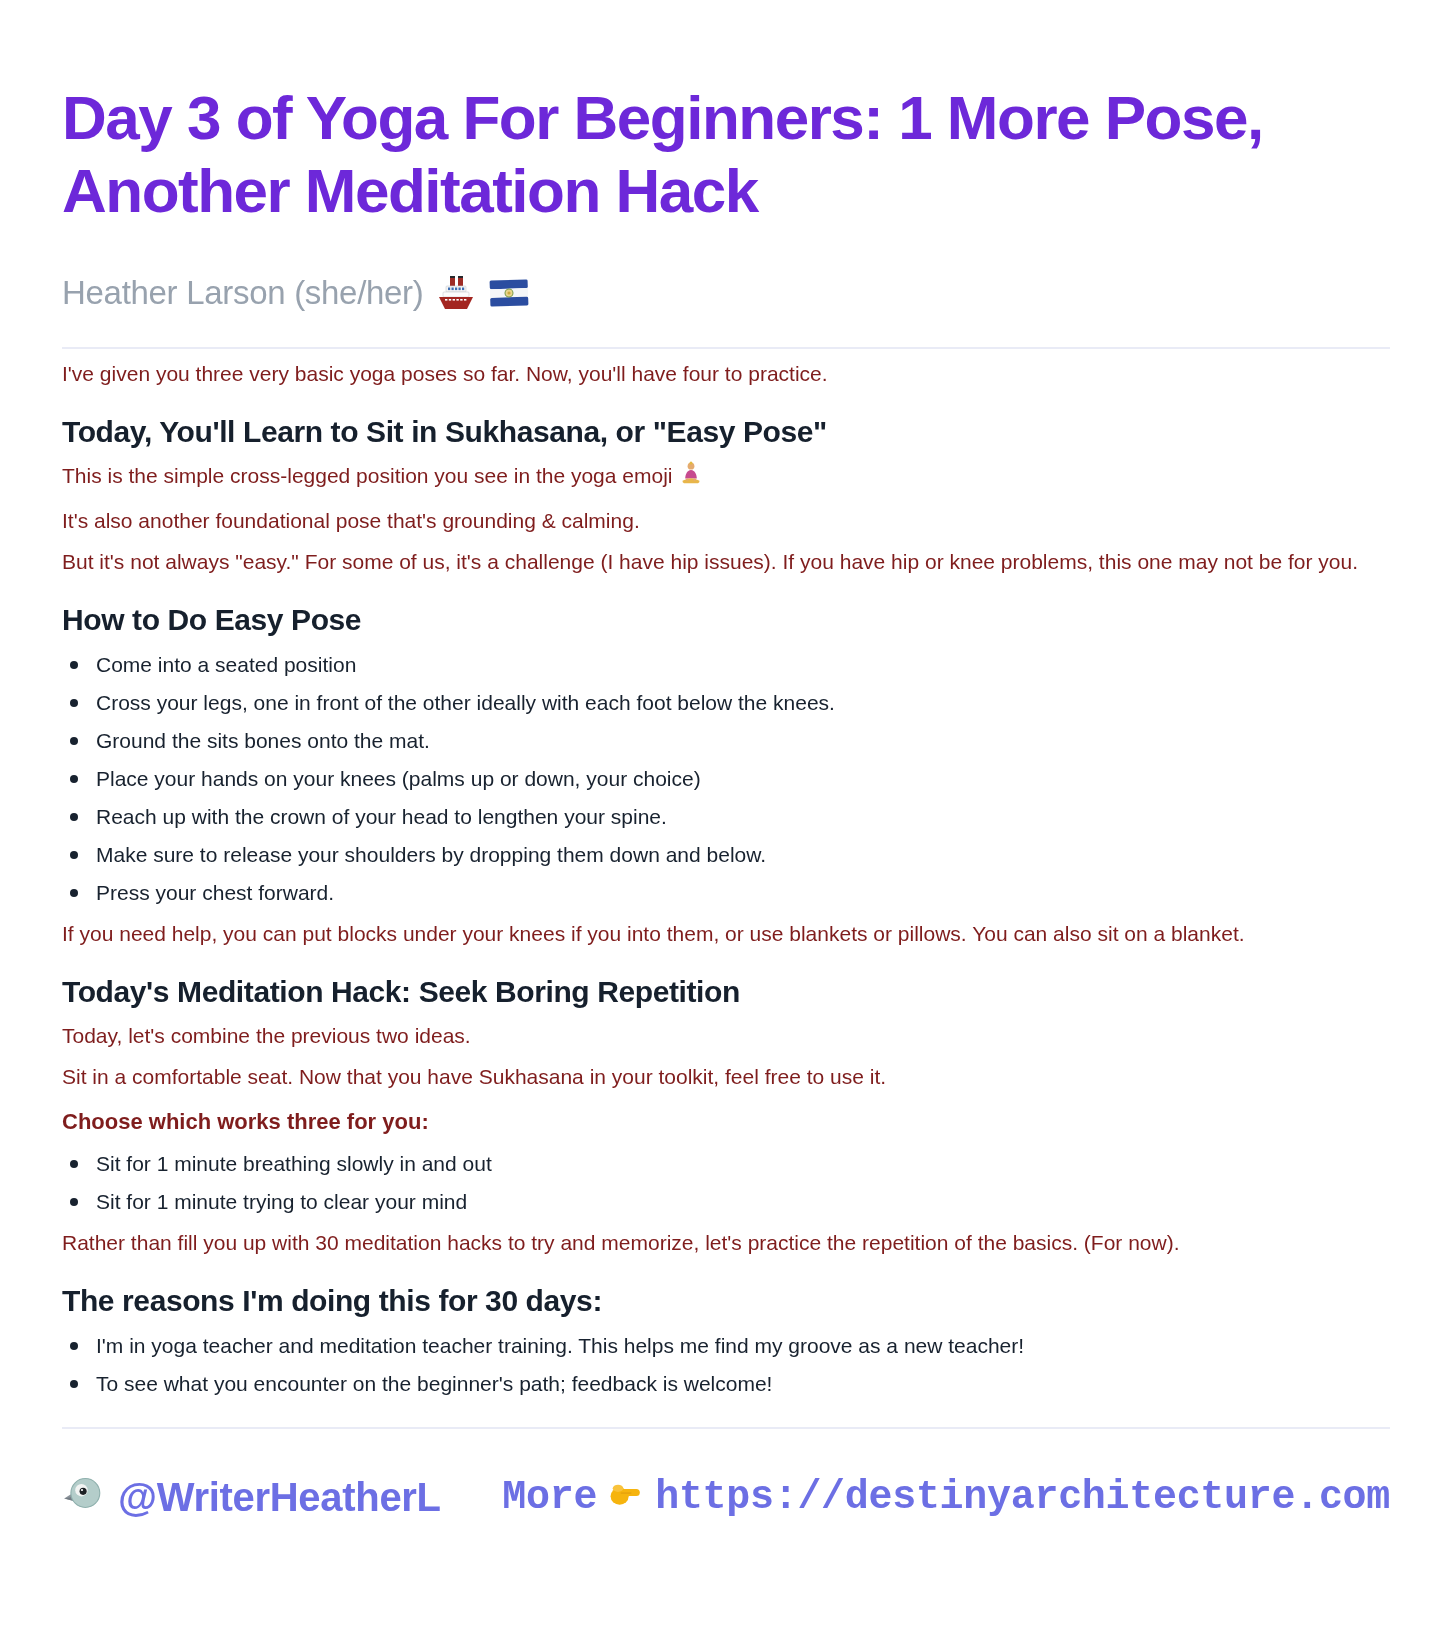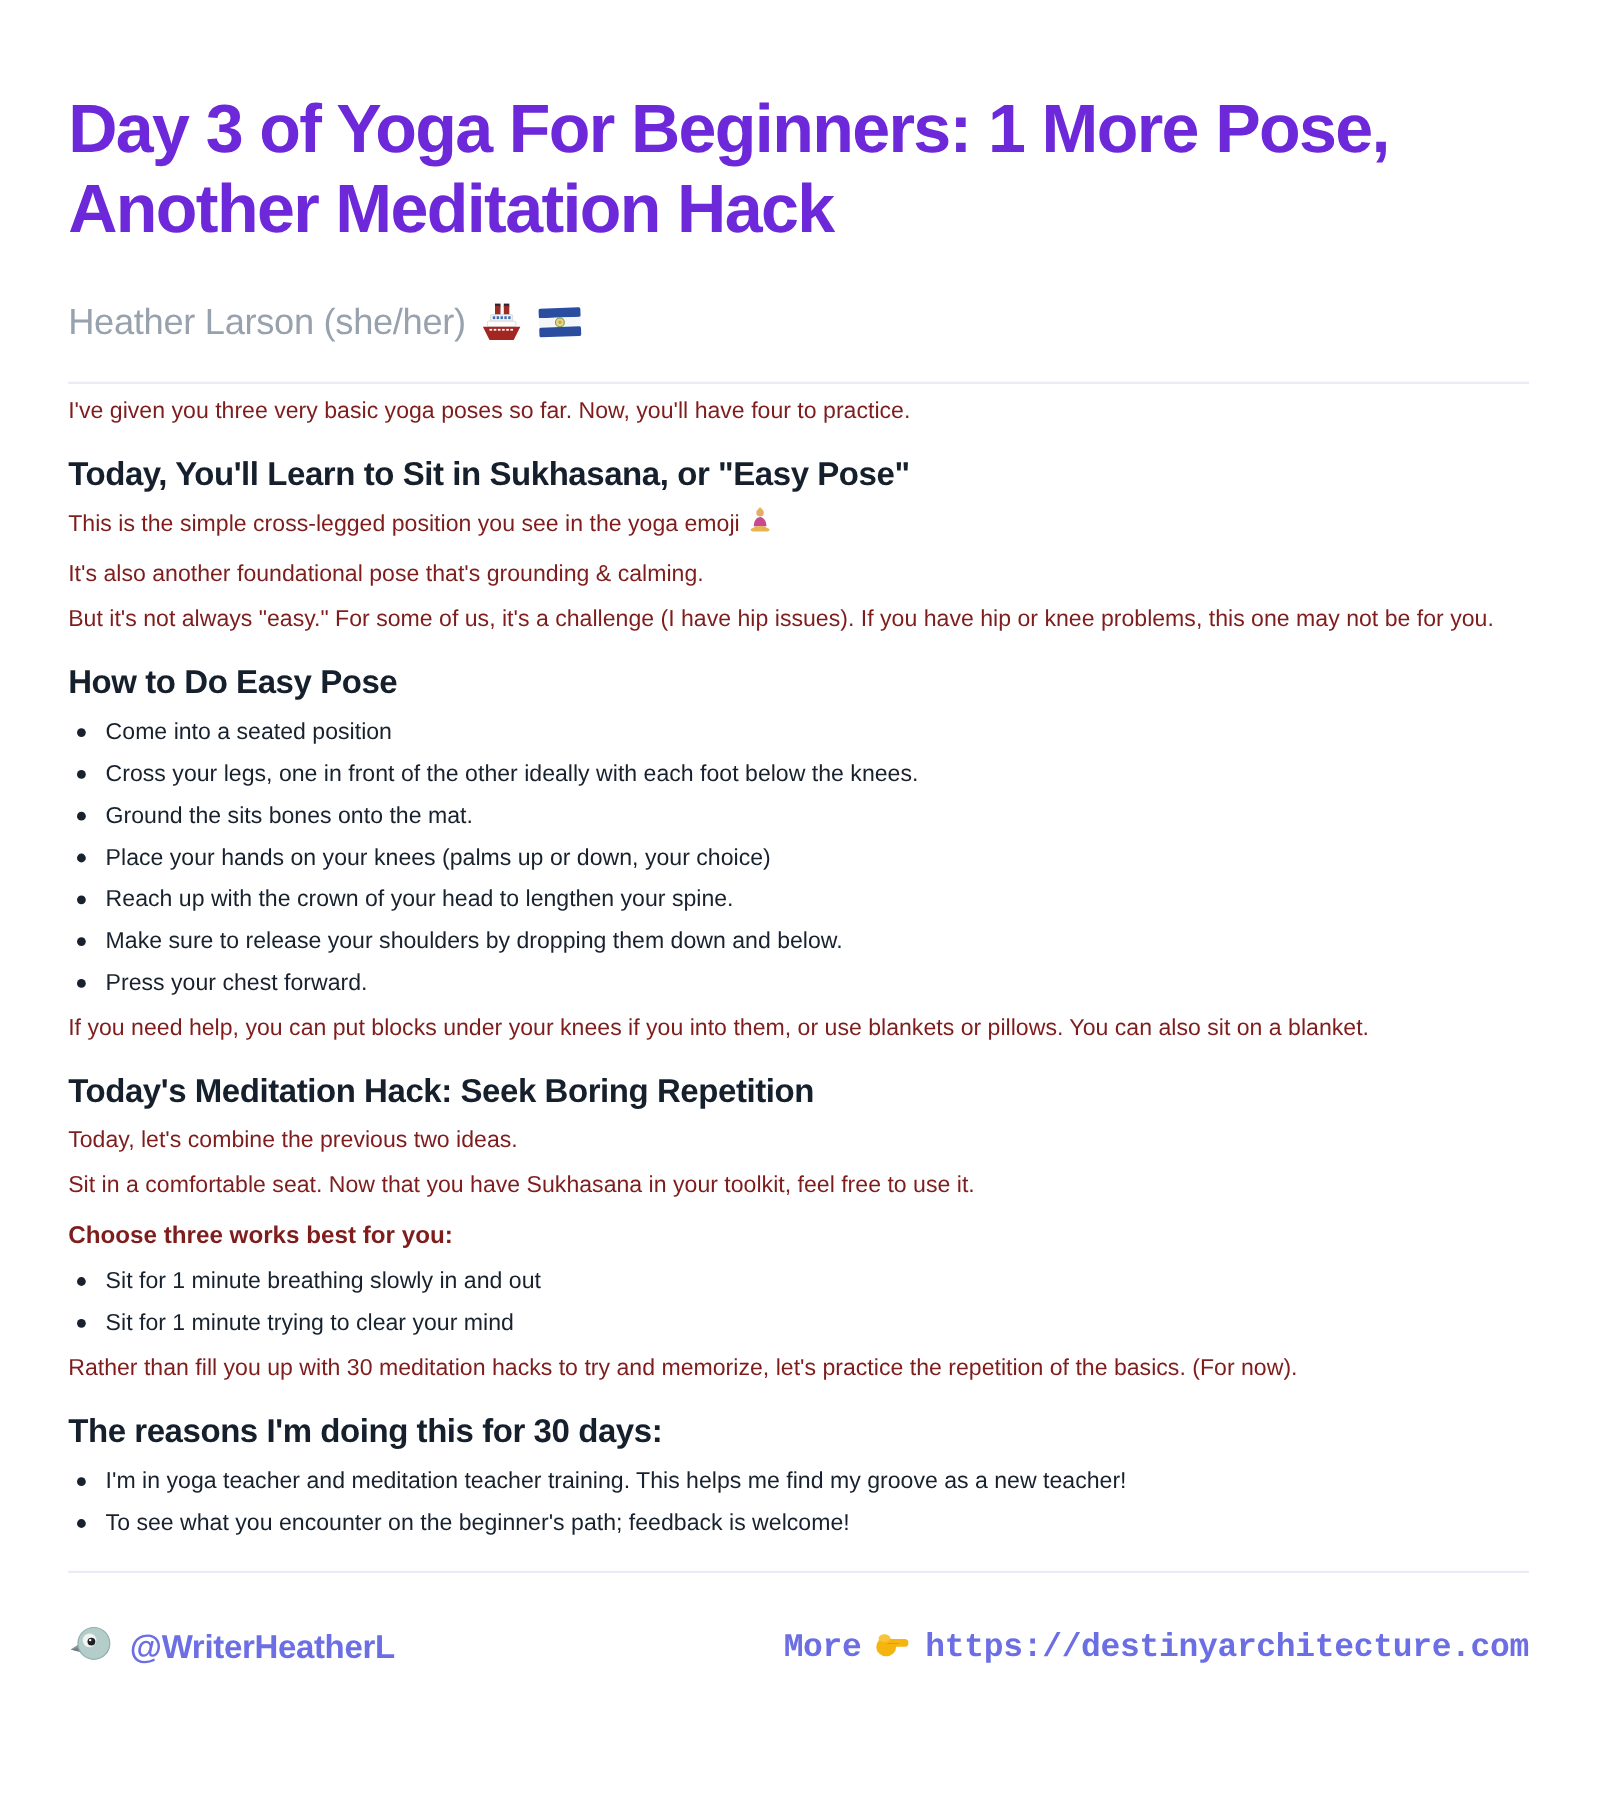--- a/index.html
+++ b/index.html
@@ -79,21 +79,21 @@
     background: #18222f;
   }
 
   .inline-emoji { display: inline-block; vertical-align: -4px; margin-left: 6px; }
 
   .footer {
     margin-top: 44px;
     display: flex;
     justify-content: space-between;
     align-items: center;
-    font-size: 30px;
+    font-size: 40px;
     font-weight: 700;
     color: #6c6fe4;
     letter-spacing: -0.3px;
   }
   .footer-left { display: flex; align-items: center; gap: 16px; }
   .footer-right { display: flex; align-items: center; gap: 12px; font-family: Liberation Mono, monospace; }
   .footer a, .footer .link-text { color: #6c6fe4; text-decoration: none; }
 </style>
 </head>
 <body>
@@ -166,21 +166,21 @@
     <li>Place your hands on your knees (palms up or down, your choice)</li>
     <li>Reach up with the crown of your head to lengthen your spine.</li>
     <li>Make sure to release your shoulders by dropping them down and below.</li>
     <li>Press your chest forward.</li>
   </ul>
   <p>If you need help, you can put blocks under your knees if you into them, or use blankets or pillows. You can also sit on a blanket.</p>
 
   <h2>Today's Meditation Hack: Seek Boring Repetition</h2>
   <p>Today, let's combine the previous two ideas.</p>
   <p>Sit in a comfortable seat. Now that you have Sukhasana in your toolkit, feel free to use it.</p>
-  <p class="bold-label">Choose three works best for you:</p>
+  <p class="bold-label">Choose which works three for you:</p>
   <ul>
     <li>Sit for 1 minute breathing slowly in and out</li>
     <li>Sit for 1 minute trying to clear your mind</li>
   </ul>
   <p>Rather than fill you up with 30 meditation hacks to try and memorize, let's practice the repetition of the basics. (For now).</p>
 
   <h2>The reasons I'm doing this for 30 days:</h2>
   <ul>
     <li>I'm in yoga teacher and meditation teacher training. This helps me find my groove as a new teacher!</li>
     <li>To see what you encounter on the beginner's path; feedback is welcome!</li>

